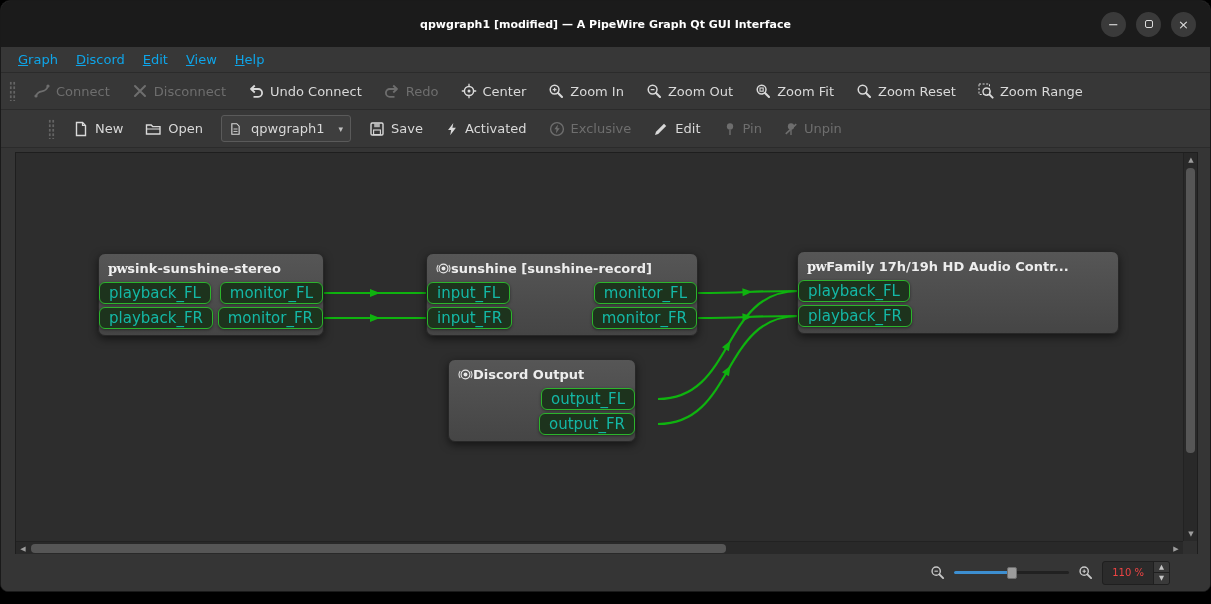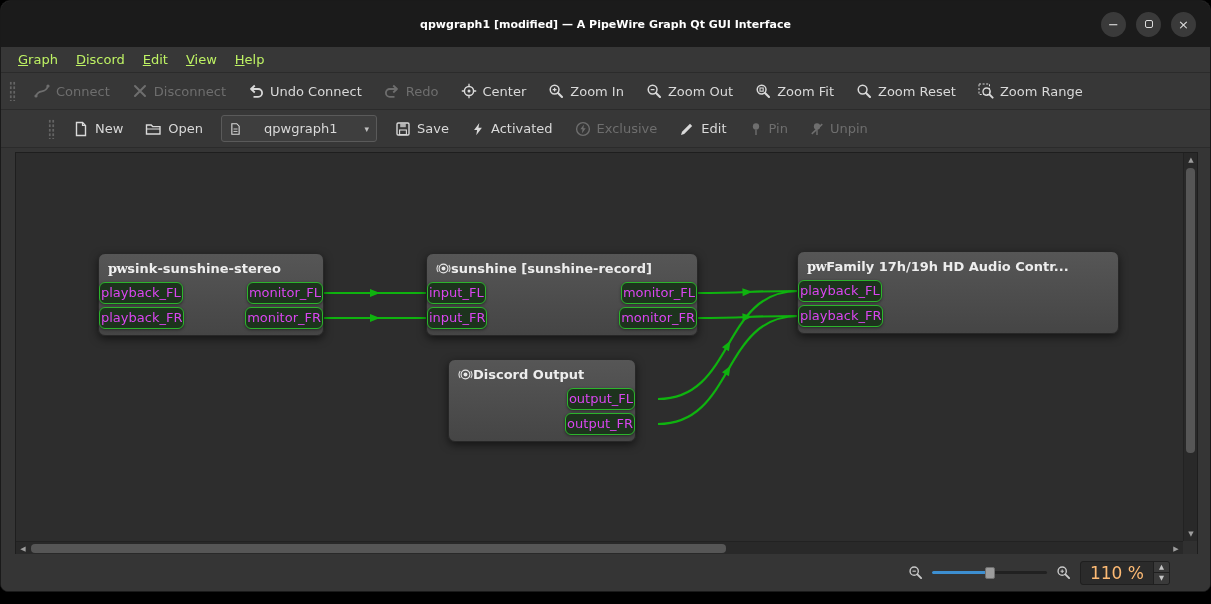--- a/index.html
+++ b/index.html
@@ -16,36 +16,36 @@
   .winbtns { position:absolute; right:14px; top:0; height:100%; display:flex;
              align-items:center; gap:10px; }
   .winbtn { width:25px; height:25px; border-radius:50%; background:#3a3a3a;
             color:#dcdcdc; display:flex; align-items:center; justify-content:center;
             font-size:13px; line-height:1; }
   .winbtn .sq { width:8px; height:8px; border:1px solid #dcdcdc; border-radius:2px; display:block; }
 
   
   .menubar { height:26px; background:#373737; display:flex; align-items:center;
              padding-left:8px; border-bottom:1px solid #2b2b2b; }
-  .menu-item { display:inline-block; color:#bef264; font-size:13px; padding:3px 9px; }
+  .menu-item { display:inline-block; color:#0ea5e9; font-size:13px; padding:3px 9px; }
   .menu-item::first-letter { text-decoration:underline; }
 
   
   .toolbar { height:37px; background:#373737; display:flex; align-items:center;
              border-bottom:1px solid #2b2b2b; padding-left:5px; }
   .toolbar.second { height:38px;padding-left:44px; }
   .handle { width:7px; height:20px; margin:0 7px 0 3px;
             background-image:radial-gradient(circle,#646464 1px,transparent 1.3px);
             background-size:3.5px 4.5px; }
   .tbtn { display:flex; align-items:center; gap:6px; padding:5px 11px;
           color:#d9d9d9; font-size:13px; white-space:nowrap; border-radius:3px; }
   .tbtn.disabled { color:#6e6e6e; }
   .ticon { display:flex; align-items:center; }
   .ticon svg { display:block; }
-  .combo { display:flex; align-items:center; gap:22px; background:#3e3e3e;
+  .combo { display:flex; align-items:center; gap:9px; background:#3e3e3e;
            border:1px solid #5a5a5a; border-radius:3px; height:27px;
            padding:0 7px; margin:0 7px; color:#d9d9d9; font-size:13px; }
   .combo .arrow { font-size:9px; color:#c0c0c0; margin-left:5px; }
 
   
   .canvas-wrap { position:absolute; left:14px; top:151px; width:1183px; height:404px;
                  background:#2d2d2d; border:1px solid #1e1e1e; }
   #canvas { position:absolute; left:0; top:0; right:14px; bottom:14px; overflow:hidden; }
   #wires { position:absolute; left:0; top:0; width:100%; height:100%; }
 
@@ -54,23 +54,23 @@
           box-shadow:0 3px 9px rgba(0,0,0,.55); }
   .node-header { display:flex; align-items:center; padding:7px 9px 4px;
                  color:#ededed; font-size:13px; font-weight:bold; white-space:nowrap; overflow:hidden; }
   .pw-glyph { font-family:"DejaVu Serif","Liberation Serif",serif; font-weight:bold;
               font-size:13px; color:#f2f2f2; letter-spacing:-0.5px; }
   .ports { display:flex; justify-content:space-between; padding:2px 3px 0; }
   .ports.only-right { justify-content:flex-end; }
   .pcol { display:flex; flex-direction:column; gap:3px; }
   .pcol.left  { align-items:flex-start; margin-left:-3px; }
   .pcol.right { align-items:flex-end; margin-right:-3px; }
-  .port { display:inline-block; font-size:13px; line-height:16px; color:#d946ef;
+  .port { display:inline-block; font-size:15px; line-height:16px; color:#14b8a6;
           background:#1d331d; border:1.5px solid #2cb42c; border-radius:6px;
-          padding:2px 1px; text-align:center; white-space:nowrap;
+          padding:2px 9px; text-align:center; white-space:nowrap;
           box-shadow:0 1px 3px rgba(0,0,0,.45); }
 
   
   .vscroll { position:absolute; top:0; right:0; width:14px; bottom:14px;
              background:#292929; border-left:1px solid #222; }
   .vscroll .thumb { position:absolute; left:2px; right:2px; top:15px; height:285px;
                     background:#565656; border-radius:4px; }
   .hscroll { position:absolute; left:0; bottom:0; right:14px; height:14px;
              background:#292929; border-top:1px solid #222; }
   .hscroll .thumb { position:absolute; top:2px; bottom:2px; left:15px; width:695px;
@@ -86,21 +86,21 @@
   .sb-icon { display:flex; color:#c8c8c8; }
   .slider { position:relative; width:115px; height:15px; }
   .slider .track { position:absolute; top:6px; left:0; right:0; height:3px;
                    background:#212121; border-radius:2px; }
   .slider .fill { position:absolute; top:6px; left:0; width:55px; height:3px;
                   background:#3d8fd1; border-radius:2px; }
   .slider .shandle { position:absolute; top:2px; left:53px; width:10px; height:12px;
                      background:#9c9c9c; border:1px solid #6e6e6e; border-radius:2px; }
   .spinbox { display:flex; align-items:stretch; background:#2b2b2b;
              border:1px solid #1f1f1f; border-radius:3px; height:24px; overflow:hidden; }
-  .spin-value { color:#fdba74; font-size:17px; padding:0 9px; display:flex; align-items:center; }
+  .spin-value { color:#ef4444; font-size:10px; padding:0 9px; display:flex; align-items:center; }
   .spin-arrows { display:flex; flex-direction:column; border-left:1px solid #1f1f1f; width:16px; }
   .spin-arrows .sa { flex:1; font-size:6.5px; color:#c4c4c4; background:#3a3a3a;
                      display:flex; align-items:center; justify-content:center; }
   .spin-arrows .sa + .sa { border-top:1px solid #1f1f1f; }
 </style>
 </head>
 <body>
 
 <div class="window">
 

